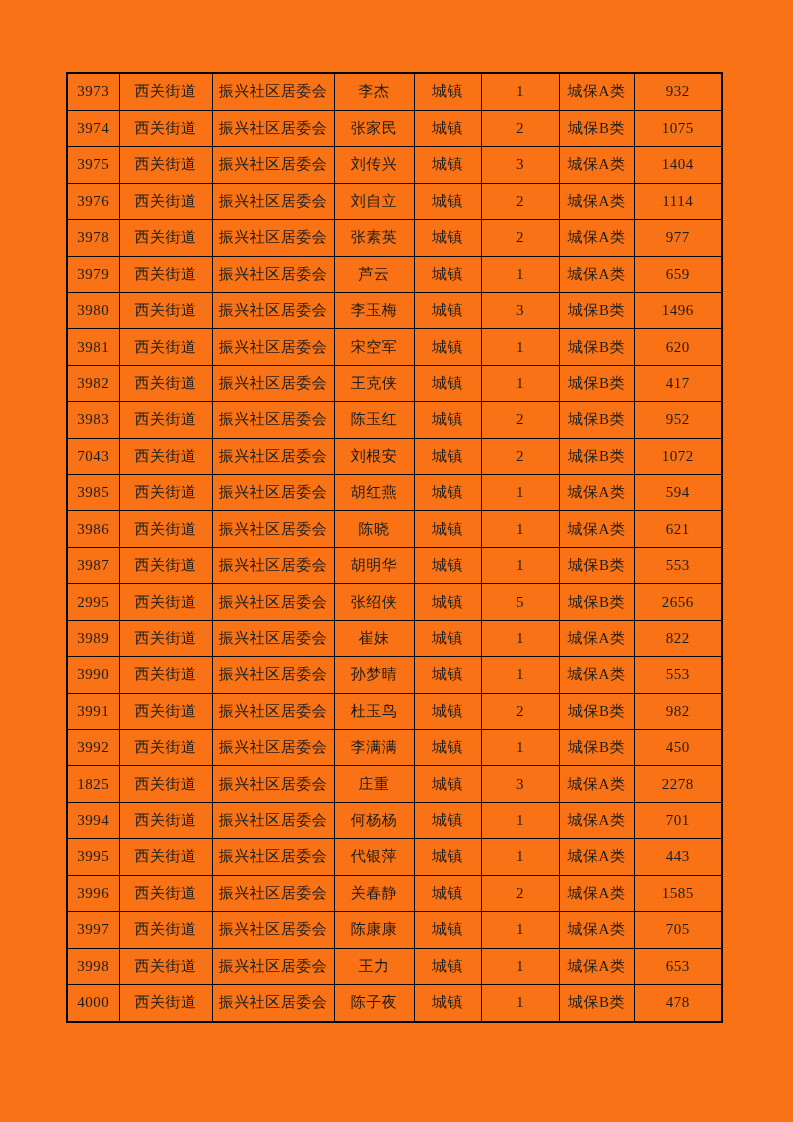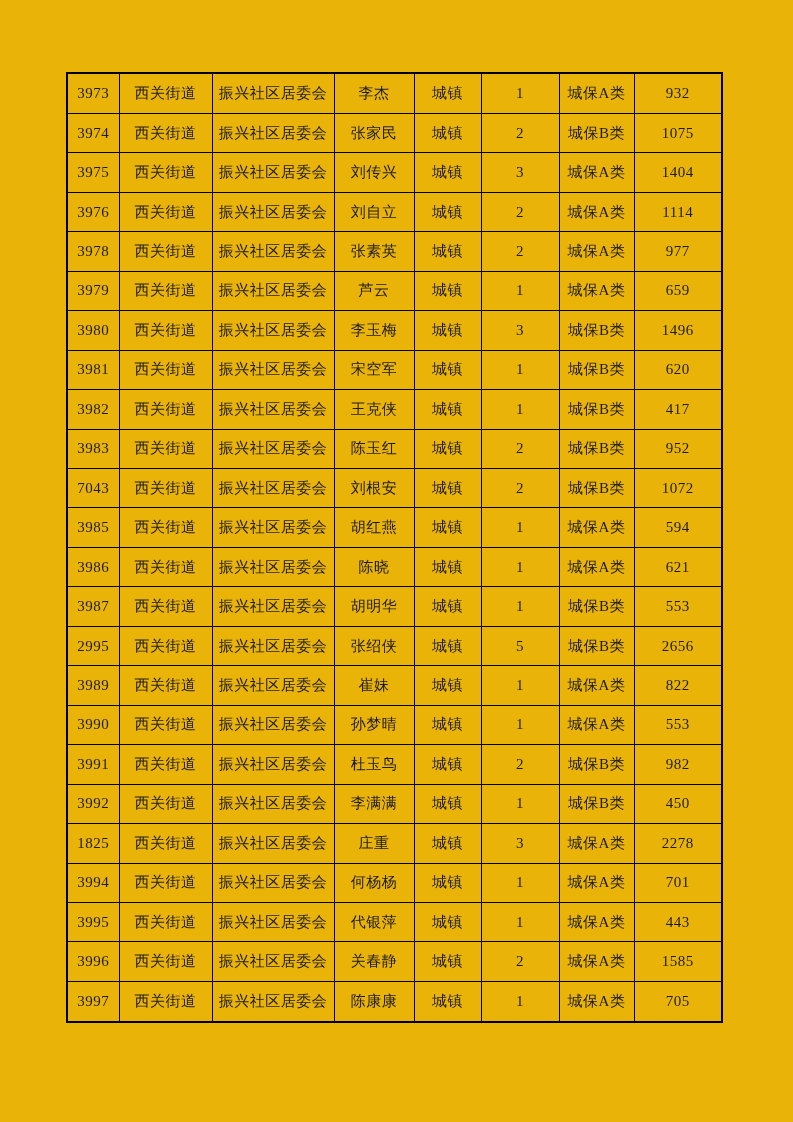--- a/index.html
+++ b/index.html
@@ -6,21 +6,21 @@
   html, body {
     width: 793px;
     height: 1122px;
     background: #ffffff;
     font-family: "Liberation Serif", "DejaVu Serif", serif;
   }
   .page {
     position: relative;
     width: 793px;
     height: 1122px;
-    background: #eab308;
+    background: #f97316;
     overflow: hidden;
   }
   table.data-table {
     position: absolute;
     left: 66px;
     top: 72px;
     width: 655px;
     height: 951px;
     border-collapse: collapse;
     table-layout: fixed;
@@ -295,15 +295,35 @@
         <tr>
           <td>3997</td>
           <td>西关街道</td>
           <td>振兴社区居委会</td>
           <td>陈康康</td>
           <td>城镇</td>
           <td>1</td>
           <td>城保A类</td>
           <td>705</td>
         </tr>
+        <tr>
+          <td>3998</td>
+          <td>西关街道</td>
+          <td>振兴社区居委会</td>
+          <td>王力</td>
+          <td>城镇</td>
+          <td>1</td>
+          <td>城保A类</td>
+          <td>653</td>
+        </tr>
+        <tr>
+          <td>4000</td>
+          <td>西关街道</td>
+          <td>振兴社区居委会</td>
+          <td>陈子夜</td>
+          <td>城镇</td>
+          <td>1</td>
+          <td>城保B类</td>
+          <td>478</td>
+        </tr>
       </tbody>
   </table>
 </div>
 
 </body></html>

